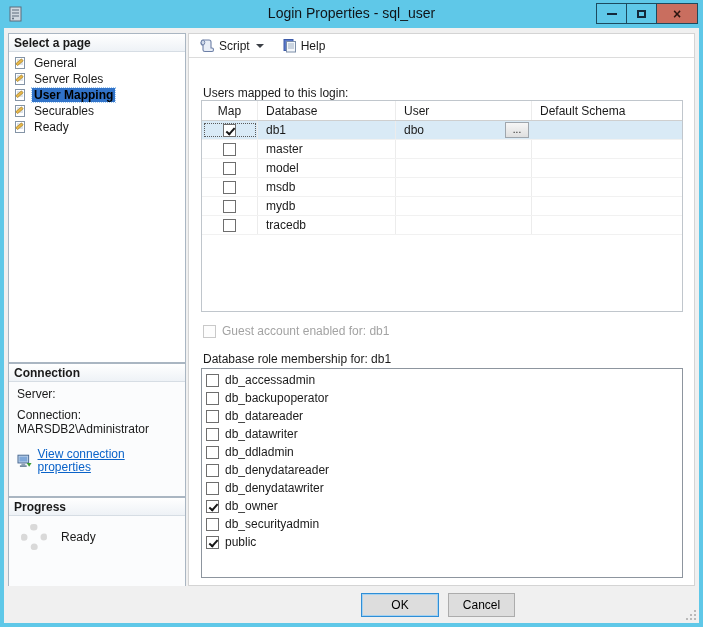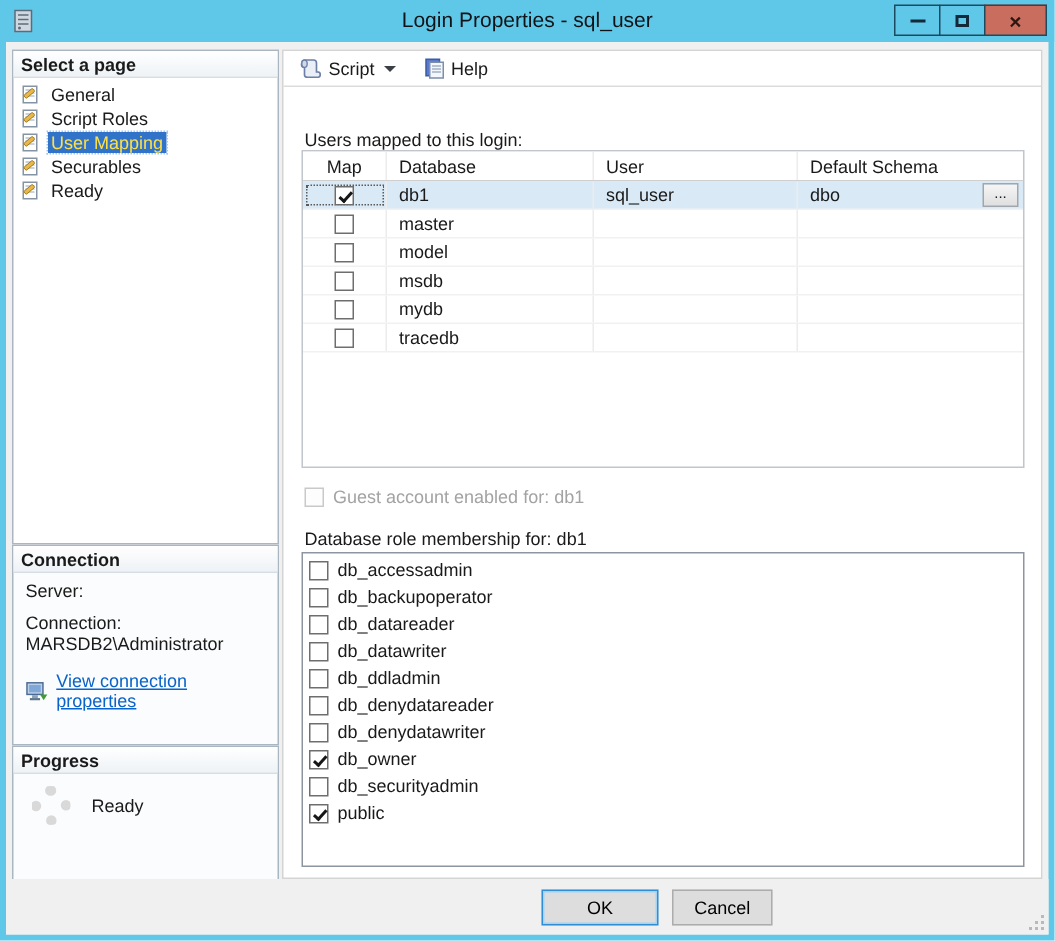--- a/index.html
+++ b/index.html
@@ -29,21 +29,21 @@
   .panel{position:absolute;left:4px;width:178px;border:1px solid #aab6c2;background:#fbfcfd;}
   .panel-header{height:18px;padding:2px 5px;font-weight:bold;
     background:linear-gradient(#ffffff,#eef2f6);border-bottom:1px solid #d6dde4;}
   .panel.select-page{top:5px;height:330px;background:#ffffff;}
   .panel.connection{top:335px;height:134px;}
   .panel.progress{top:469px;height:112px;}
   .tree{padding:3px 2px;}
   .tree-item{display:flex;align-items:center;height:16px;padding-left:3px;cursor:pointer;}
   .tree-item svg{flex:0 0 14px;margin-right:4px;}
   .tree-label{padding:0 2px;white-space:nowrap;}
-  .tree-item.selected .tree-label{background:var(--selection_blue);color:#fde047;outline:1px dotted #9ec7ef;}
+  .tree-item.selected .tree-label{background:var(--selection_blue);color:#000000;outline:1px dotted #9ec7ef;font-weight:bold;}
   .conn-body{padding:6px 8px;line-height:13px;}
   .conn-label{margin-top:8px;color:#1a1a1a;}
   .conn-value{margin-top:1px;}
   .conn-link-row{display:flex;align-items:center;margin-top:12px;cursor:pointer;}
   .conn-link{color:var(--link);text-decoration:underline;margin-left:5px;}
   .progress-body{display:flex;align-items:flex-start;padding:8px 6px;}
   .spinner{width:26px;height:26px;border:7px dotted #d9d9d9;border-radius:50%;margin-left:6px;}
   .ready-label{margin:6px 0 0 14px;}
   
   .card{position:absolute;left:184px;top:5px;width:507px;height:553px;background:#ffffff;
@@ -136,21 +136,21 @@
           <span class="tree-label">General</span>
         </div>
         <div class="tree-item">
           <svg width="14" height="14" viewBox="0 0 14 14">
     <rect x="1.5" y="1.5" width="9" height="11" fill="#ffffff" stroke="#8494a6"></rect>
     <line x1="3" y1="4" x2="9" y2="4" stroke="#b9c4cf"></line>
     <line x1="3" y1="6" x2="9" y2="6" stroke="#b9c4cf"></line>
     <line x1="3" y1="8" x2="9" y2="8" stroke="#b9c4cf"></line>
     <rect x="6.2" y="6.2" width="7.5" height="2.6" rx="0.5" transform="rotate(-40 6 13)" fill="#e8b84a" stroke="#a07818" stroke-width="0.6"></rect>
   </svg>
-          <span class="tree-label">Script Roles</span>
+          <span class="tree-label">Server Roles</span>
         </div>
         <div class="tree-item selected">
           <svg width="14" height="14" viewBox="0 0 14 14">
     <rect x="1.5" y="1.5" width="9" height="11" fill="#ffffff" stroke="#8494a6"></rect>
     <line x1="3" y1="4" x2="9" y2="4" stroke="#b9c4cf"></line>
     <line x1="3" y1="6" x2="9" y2="6" stroke="#b9c4cf"></line>
     <line x1="3" y1="8" x2="9" y2="8" stroke="#b9c4cf"></line>
     <rect x="6.2" y="6.2" width="7.5" height="2.6" rx="0.5" transform="rotate(-40 6 13)" fill="#e8b84a" stroke="#a07818" stroke-width="0.6"></rect>
   </svg>
           <span class="tree-label">User Mapping</span>
@@ -235,21 +235,20 @@
         <div class="t-cell">Database</div>
         <div class="t-cell">User</div>
         <div class="t-cell">Default Schema</div>
       </div>
       <div>
           <div class="t-row selected">
             <div class="t-cell map focused">
               <span class="cb checked"></span>
             </div>
             <div class="t-cell">db1</div>
-            <div class="t-cell">sql_user</div>
             <div class="t-cell">dbo<div class="browse-btn">...</div></div>
           </div>
           <div class="t-row">
             <div class="t-cell map">
               <span class="cb"></span>
             </div>
             <div class="t-cell">master</div>
             <div class="t-cell"></div>
             <div class="t-cell"></div>
           </div>

